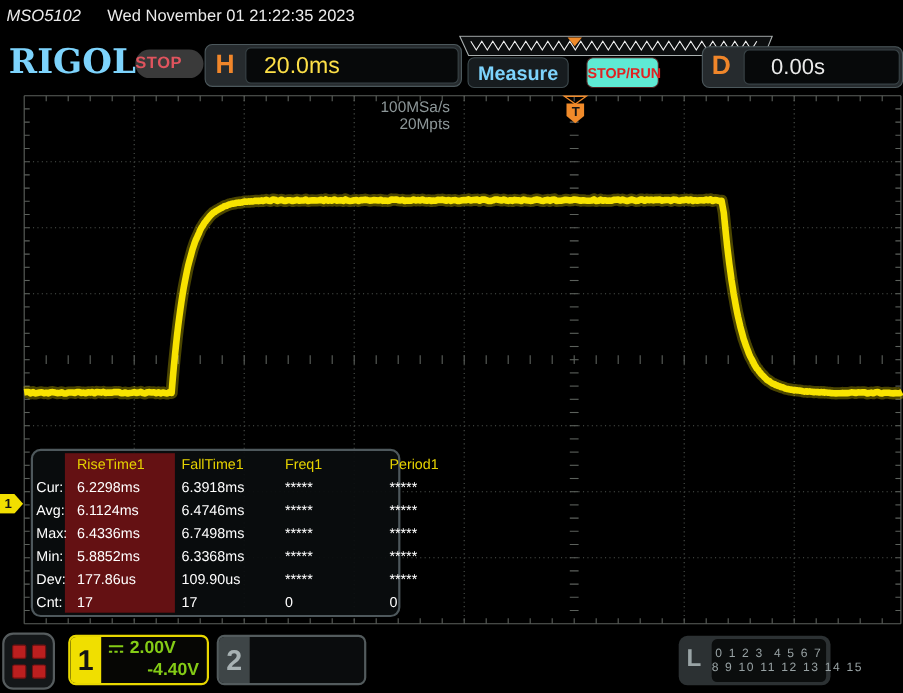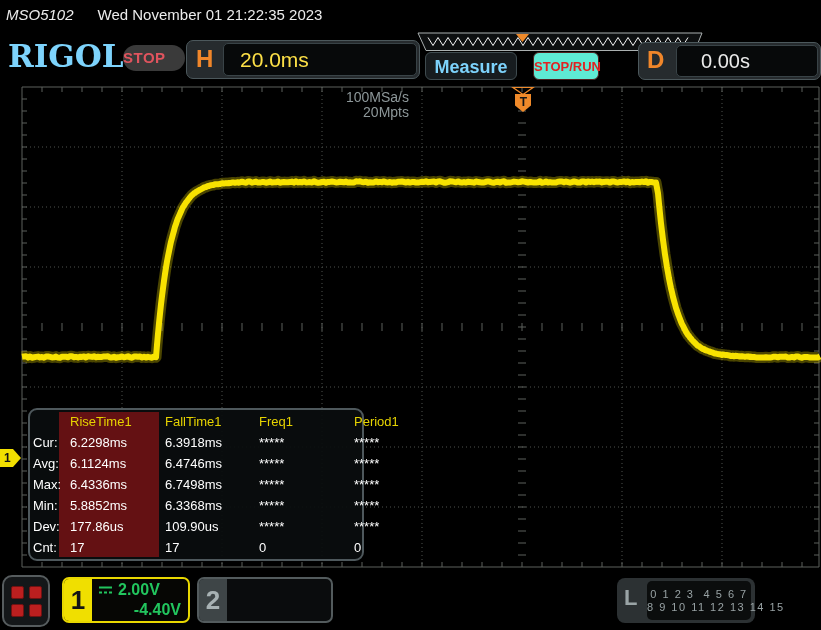--- a/index.html
+++ b/index.html
@@ -60,21 +60,21 @@
            grid-template-columns:13px 13px;grid-template-rows:13px 13px;gap:5px;
            justify-content:center;align-content:center;}
   .menusq{background:#bb1f1f;border:1px solid #701212;border-radius:2px;}
   .chblock{position:absolute;top:577px;height:46px;border-radius:7px;box-sizing:border-box;display:flex;overflow:hidden;}
   .ch1{left:62px;width:128px;border:2px solid #e8d700;background:#060604;}
   .ch2{left:197px;width:136px;border:2px solid #535b5d;background:#0a0c0d;}
   .chtab{width:28px;display:flex;align-items:center;justify-content:center;font-size:26px;font-weight:bold;}
   .ch1 .chtab{background:#f0df00;color:#141414;}
   .ch2 .chtab{background:#3e4547;color:#a7b1b3;}
   .chvals{flex:1;position:relative;font-weight:bold;font-size:16px;}
-  .ch1 .chvals{color:#22c55e;}
+  .ch1 .chvals{color:#84cc16;}
   .ch2 .chvals{color:#a7b1b3;}
   .vrow1{position:absolute;left:6px;top:2px;display:flex;align-items:center;gap:5px;}
   .vrow2{position:absolute;right:7px;bottom:2px;}
   .lblock{position:absolute;left:617px;top:578px;width:138px;height:45px;background:#2c3133;border-radius:8px;}
   .lletter{position:absolute;left:7px;top:7px;color:#9aa4a6;font-size:22px;font-weight:bold;}
   .ldigits{position:absolute;left:30px;top:3px;right:4px;bottom:3px;background:#0b0d0d;border-radius:5px;
            color:#98a2a4;font-size:11px;text-align:center;display:flex;flex-direction:column;
            justify-content:center;gap:1px;letter-spacing:1.5px;white-space:pre;}
 </style>
 </head>

